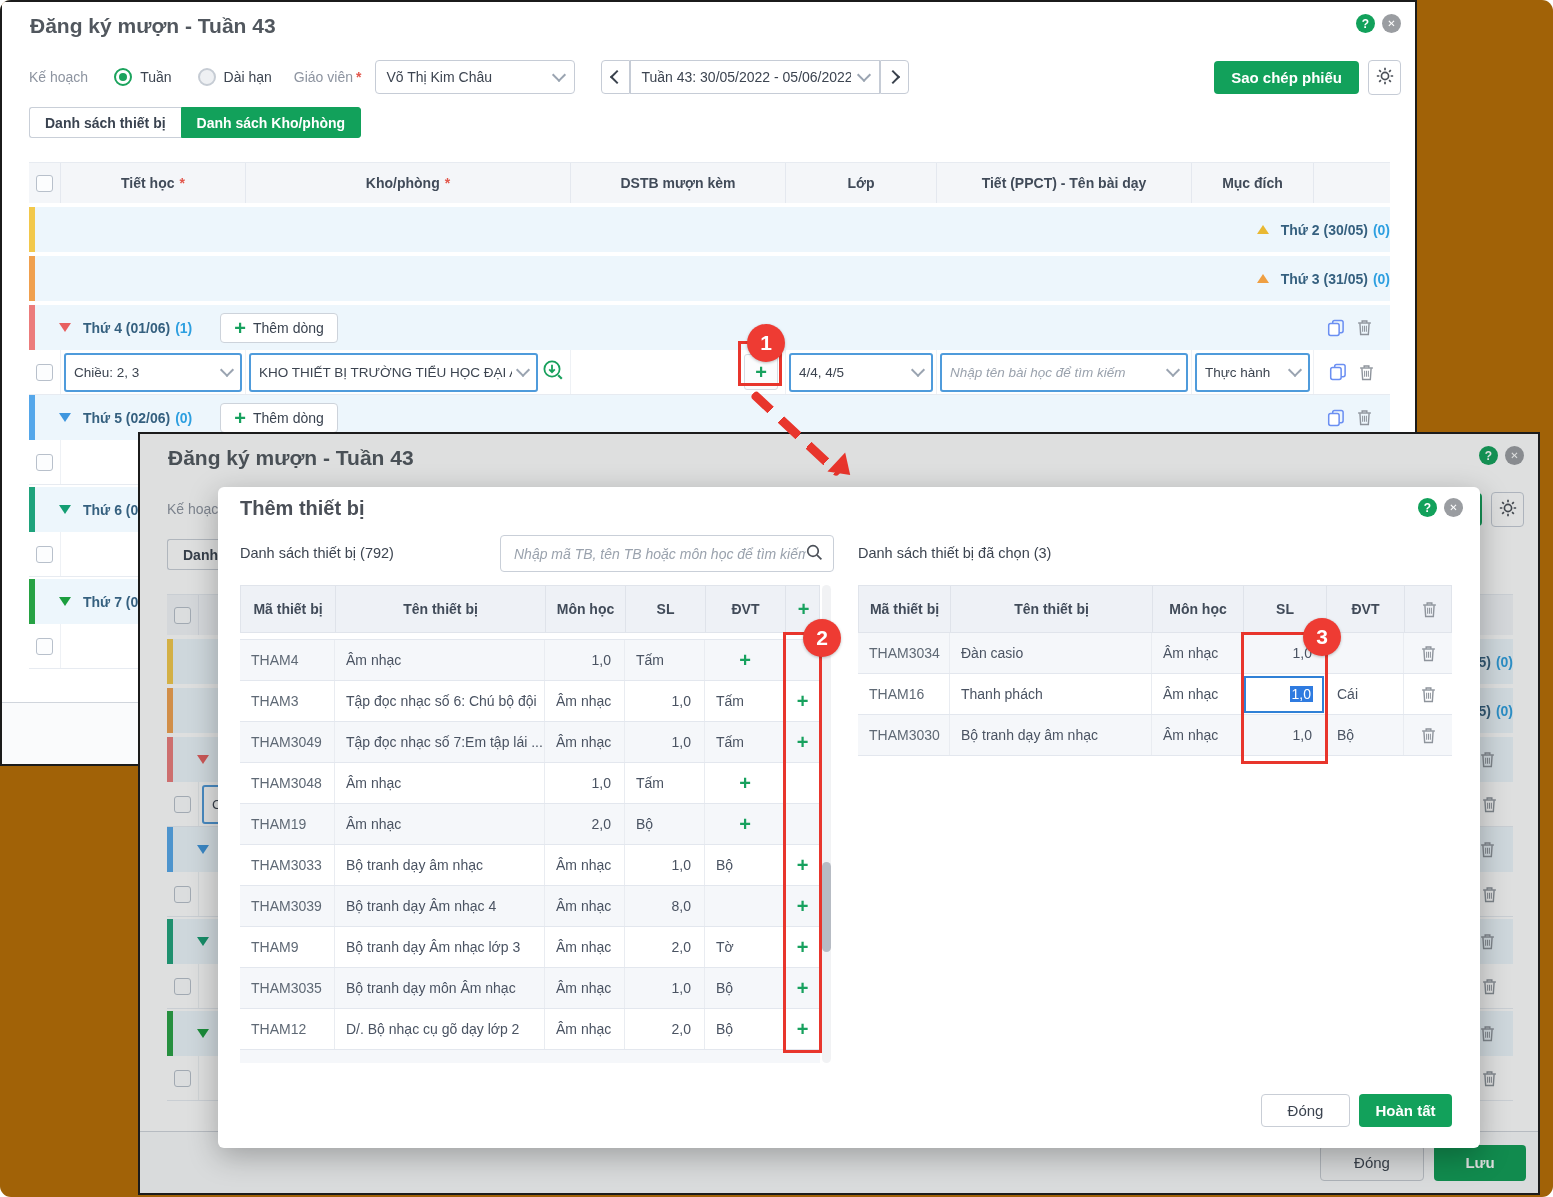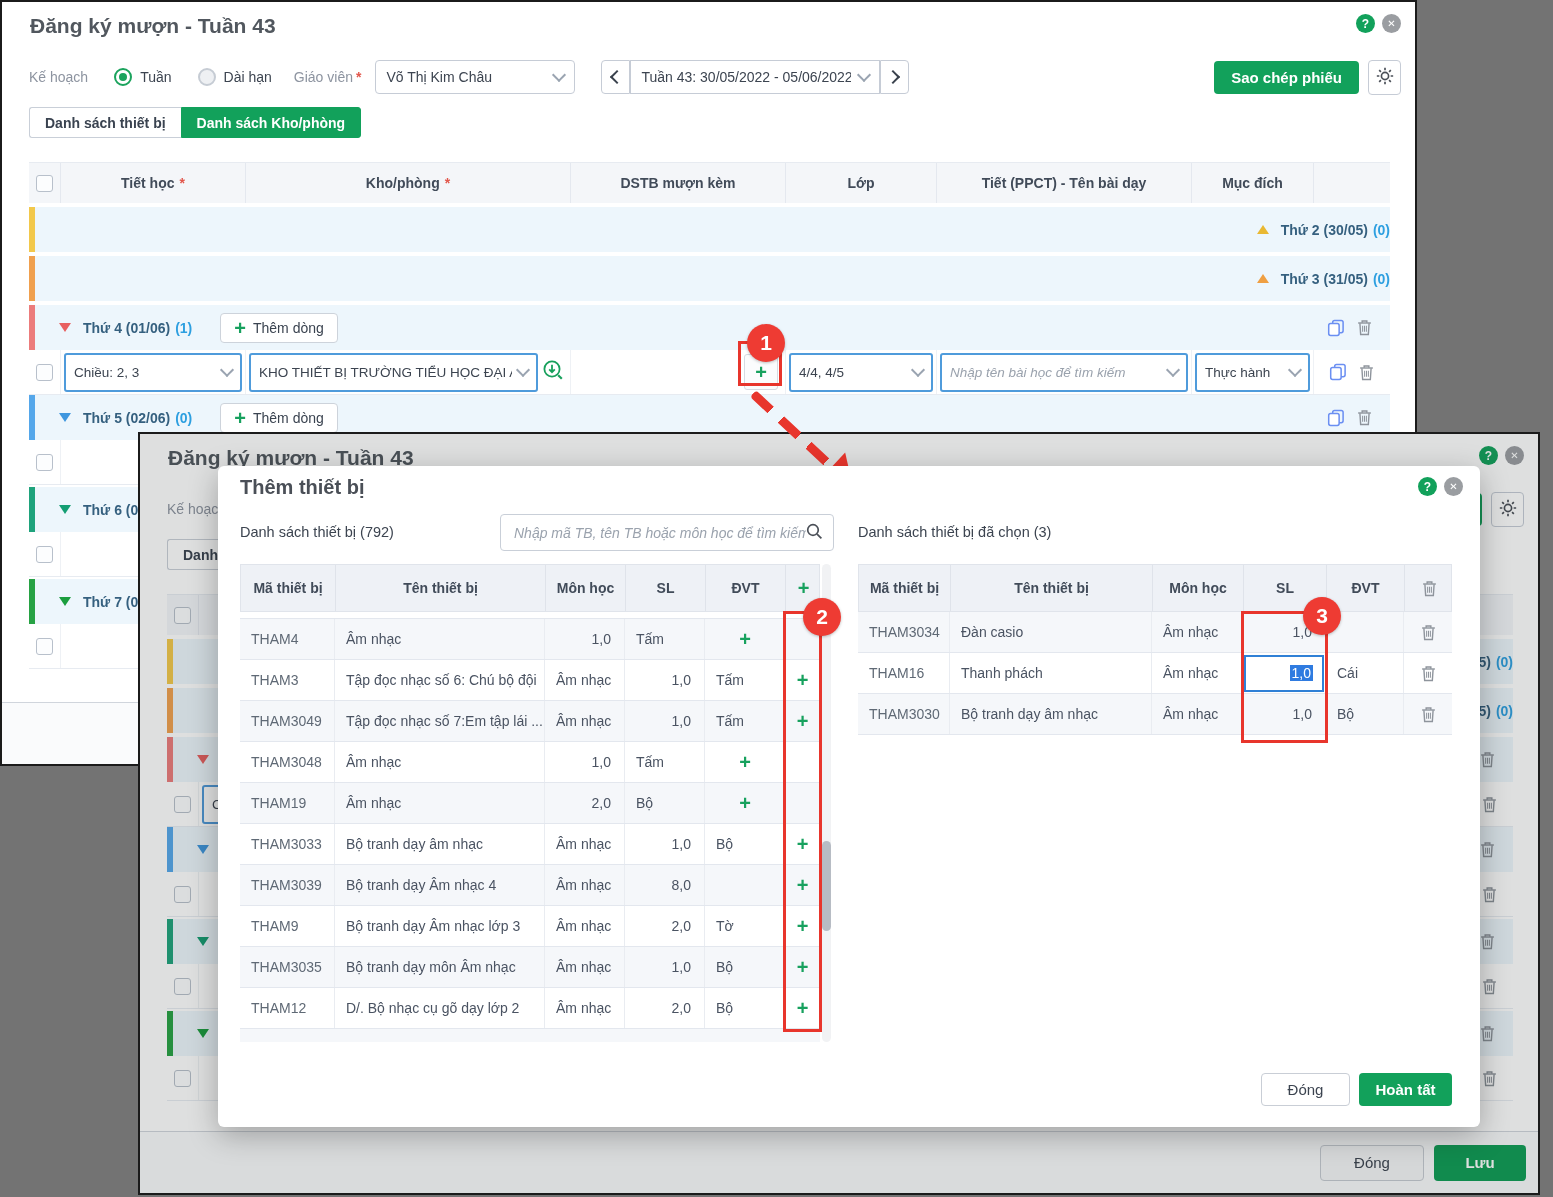--- a/index.html
+++ b/index.html
@@ -1,17 +1,17 @@
 <!DOCTYPE html>
 <html><head>
 <meta charset="utf-8">
 <style>
   html,body{margin:0;padding:0;background:#fff;}
-  .page{position:relative;width:1553px;height:1197px;overflow:hidden;background:#737373;
-        font-family:"Liberation Sans","DejaVu Sans",sans-serif;color:#3c4450;font-size:14px;}
+  .page{position:relative;width:1553px;height:1197px;overflow:hidden;background:#a16207;
+        font-family:"Liberation Sans","DejaVu Sans",sans-serif;color:#3c4450;font-size:14px;border-radius:11px;}
 
   
   .win{position:absolute;background:#fff;border:2px solid #1b1b1b;box-sizing:border-box;overflow:hidden;}
   .win.win1{left:0;top:0;width:1417px;height:766px;z-index:10;}
   .win.win2{left:138px;top:432px;width:1402px;height:763px;z-index:30;}
   .dim{display:none;position:absolute;inset:0;background:rgba(33,37,43,.15);z-index:40;pointer-events:none;}
   .win2 .dim{display:block;}
 
   .win-head{position:relative;height:46px;}
   .win-title{position:absolute;left:28px;top:12px;font-size:21px;font-weight:700;color:#51575e;margin:0;}
@@ -97,21 +97,21 @@
   .win-foot{position:absolute;left:0;right:0;bottom:0;height:62px;border-top:1px solid #d0d5dc;background:#fafbfc;
             display:flex;align-items:center;justify-content:flex-end;gap:10px;padding-right:12px;box-sizing:border-box;}
   .win-foot .fbtns{visibility:hidden;display:flex;gap:10px;}
   .win2 .win-foot .fbtns{visibility:visible;}
   .btn-plain{height:36px;min-width:104px;border:1px solid #c6cbd2;border-radius:4px;background:#f5f6f7;
              color:#3c4450;font-size:15px;font-family:inherit;}
   .btn-save{height:36px;min-width:92px;border:none;border-radius:4px;background:#0f9d55;color:#fff;
             font-weight:700;font-size:15px;font-family:inherit;}
 
   
-  .modal{position:absolute;left:218px;top:466px;width:1262px;height:661px;background:#fff;border-radius:6px;
+  .modal{position:absolute;left:218px;top:487px;width:1262px;height:661px;background:#fff;border-radius:6px;
          box-shadow:0 8px 30px rgba(0,0,0,.28);z-index:50;}
   .m-title{position:absolute;left:22px;top:10px;font-size:20px;font-weight:700;color:#4a4f57;margin:0;}
   .m-icons{position:absolute;right:17px;top:11px;display:flex;gap:7px;}
   .m-label{position:absolute;top:58px;font-size:14.5px;color:#3c4450;}
   .m-label.left{left:22px;}
   .m-label.right{left:640px;}
   .m-search{position:absolute;left:282px;top:48px;width:334px;height:37px;border:1px solid #c9cfd8;border-radius:4px;
             box-sizing:border-box;display:flex;align-items:center;padding:0 10px 0 13px;}
   .m-search .ph{color:#9aa2ad;font-style:italic;font-size:14px;white-space:nowrap;overflow:hidden;flex:1;}
   .mtbl{position:absolute;top:98px;overflow:hidden;}

